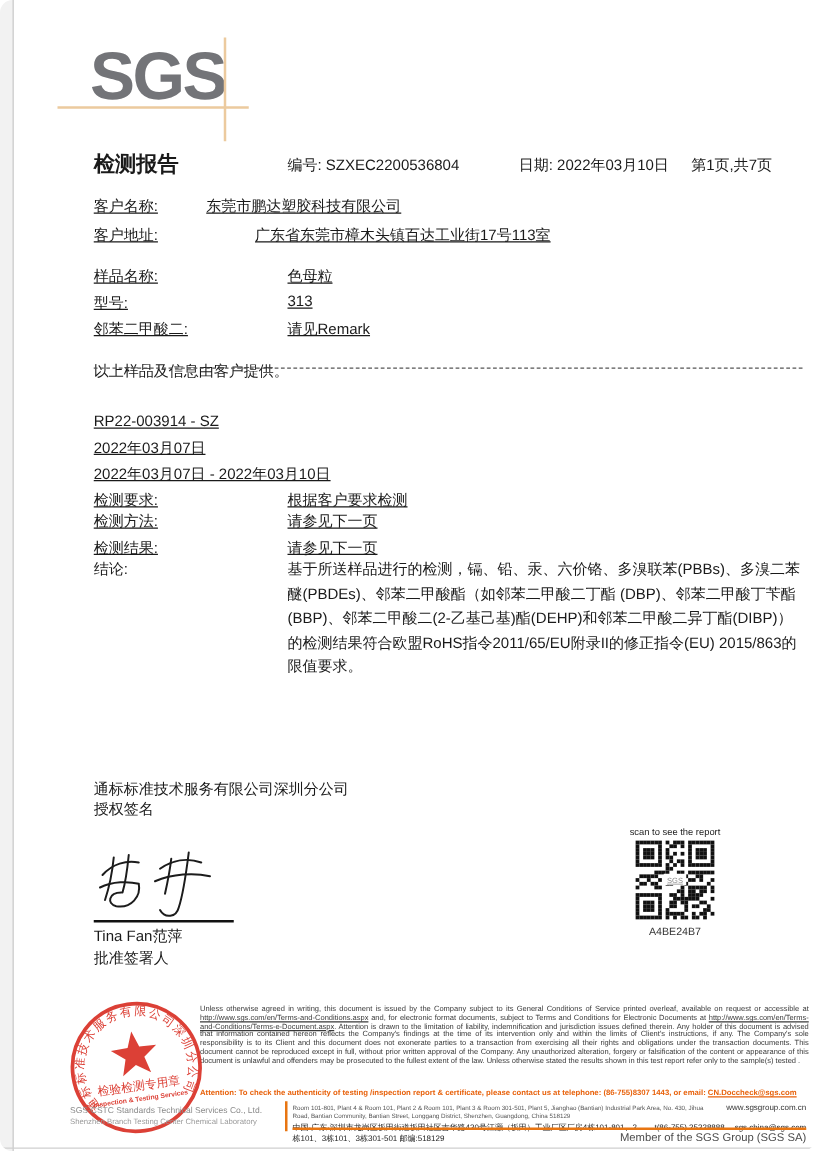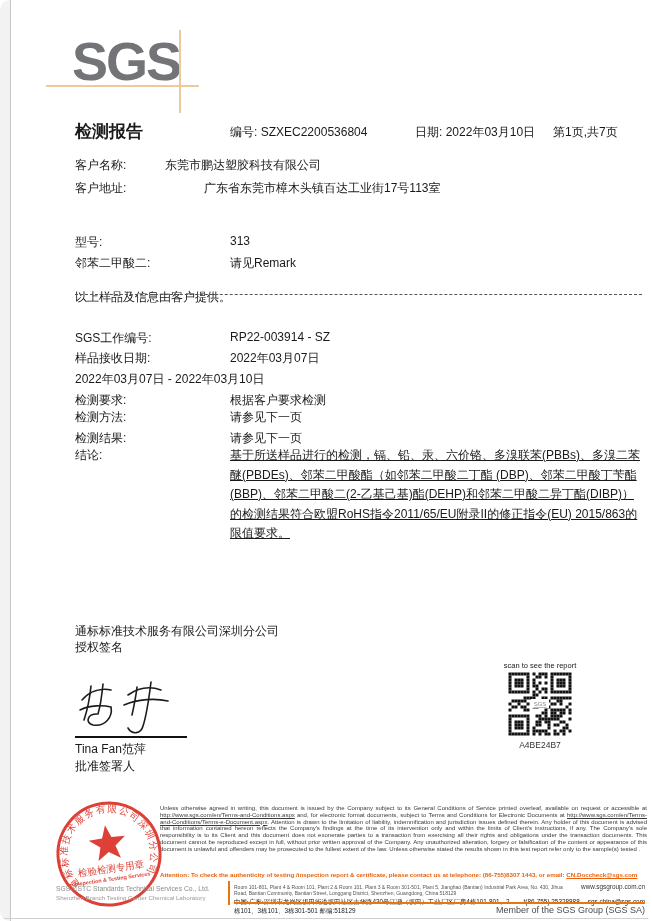--- a/index.html
+++ b/index.html
@@ -12,28 +12,28 @@
   .edge-strip{left:0;top:0;width:10px;height:921px;background:#f2f2f2;}
   .edge-line{left:10px;top:0;width:1px;height:921px;background:#c6c6c6;}
   
   .logo{left:72px;top:34px;font-size:54px;font-weight:bold;color:#737478;letter-spacing:-2px;line-height:1;}
   .tan-h{left:46px;top:85px;width:153px;height:2px;background:#ecca9e;}
   .tan-v{left:179px;top:30px;width:2px;height:83px;background:#ecca9e;}
   
   .title{left:75px;top:120px;font-size:17px;font-weight:bold;}
   .hmeta{top:124px;font-size:12px;}
   
-  .frow{position:absolute;left:75px;font-size:12px;display:flex;}
+  .frow{position:absolute;left:75px;font-size:12px;display:flex;text-decoration:underline;}
   .frow .lbl{flex:none;}
   .lblw90 .lbl{width:90px;}
   .lblw155 .lbl{width:155px;}
   .note{left:75px;font-size:12px;}
   .dashes{left:75px;top:294px;width:567px;border-top:1px dashed #555;height:0;}
   .concl-row{left:75px;top:447px;}
-  .concl-text{left:230px;top:446px;width:414px;font-size:12px;line-height:19.5px;text-decoration:underline;}
+  .concl-text{left:230px;top:446px;width:414px;font-size:12px;line-height:19.5px;}
   
   .sig-company{left:75px;top:623px;font-size:12px;}
   .sig-auth{left:75px;top:639px;font-size:12px;}
   .sig-line{left:75px;top:736px;width:112px;height:2px;background:#111;}
   .sig-name{left:75px;top:741px;font-size:12px;}
   .sig-role{left:75px;top:758px;font-size:12px;}
   
   .qr-cap{left:492px;top:661px;width:96px;text-align:center;font-size:7.5px;color:#222;}
   .qr-box{left:507px;top:671px;width:66px;height:66px;}
   .qr-code-text{left:492px;top:740px;width:96px;text-align:center;font-size:8.5px;color:#333;}
@@ -81,38 +81,40 @@
   <div class="abs hmeta" style="left:553px;">第1页,共7页</div>
 
   <div class="frow lblw90" style="top:157px;">
     <span class="lbl">客户名称:</span>
     <span>东莞市鹏达塑胶科技有限公司</span>
   </div>
   <div class="frow lblw90" style="top:180px;gap:39px;">
     <span class="lbl">客户地址:</span>
     <span>广东省东莞市樟木头镇百达工业街17号113室</span>
   </div>
+  <div class="frow lblw155" style="top:213px;">
+    <span class="lbl">样品名称:</span>
+    <span>色母粒</span>
+  </div>
   <div class="frow lblw155" style="top:234px;">
     <span class="lbl">型号:</span>
     <span>313</span>
   </div>
   <div class="frow lblw155" style="top:255px;">
     <span class="lbl">邻苯二甲酸二:</span>
     <span>请见Remark</span>
   </div>
   <div class="abs note" style="top:289px;">以上样品及信息由客户提供。</div>
 
   <div class="abs dashes"></div>
 
   <div class="frow lblw155" style="top:330px;">
-    <span class="lbl">SGS工作编号:</span>
     <span>RP22-003914 - SZ</span>
   </div>
   <div class="frow lblw155" style="top:350px;">
-    <span class="lbl">样品接收日期:</span>
     <span>2022年03月07日</span>
   </div>
   <div class="frow lblw155" style="top:371px;">
     <span>2022年03月07日 - 2022年03月10日</span>
   </div>
   <div class="frow lblw155" style="top:392px;">
     <span class="lbl">检测要求:</span>
     <span>根据客户要求检测</span>
   </div>
   <div class="frow lblw155" style="top:409px;">

